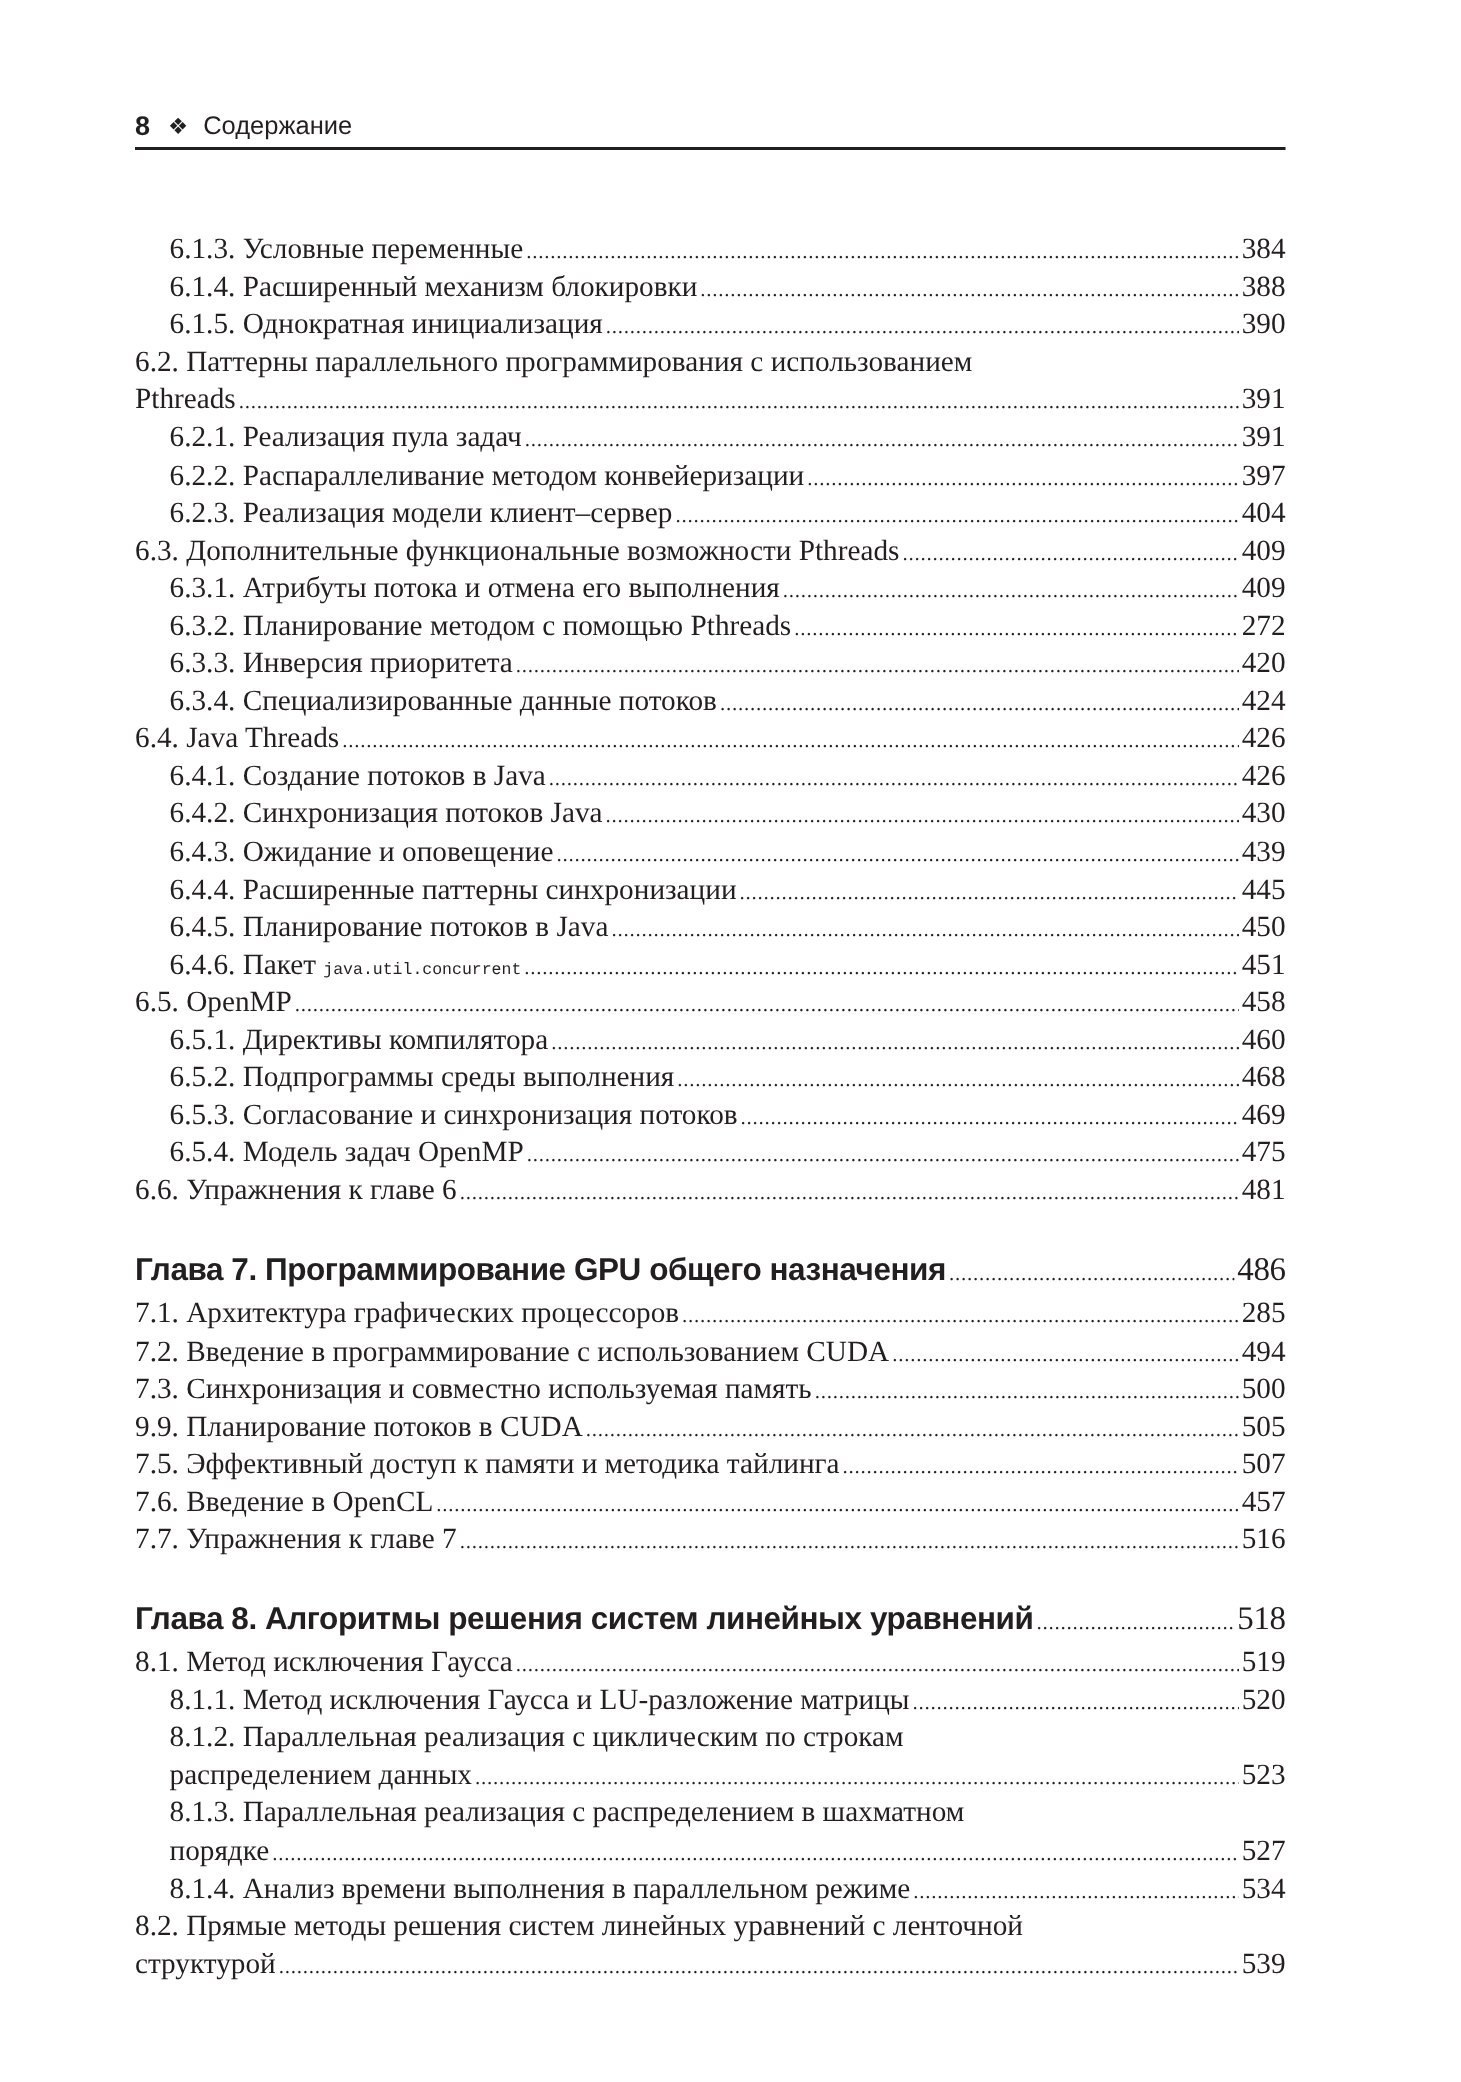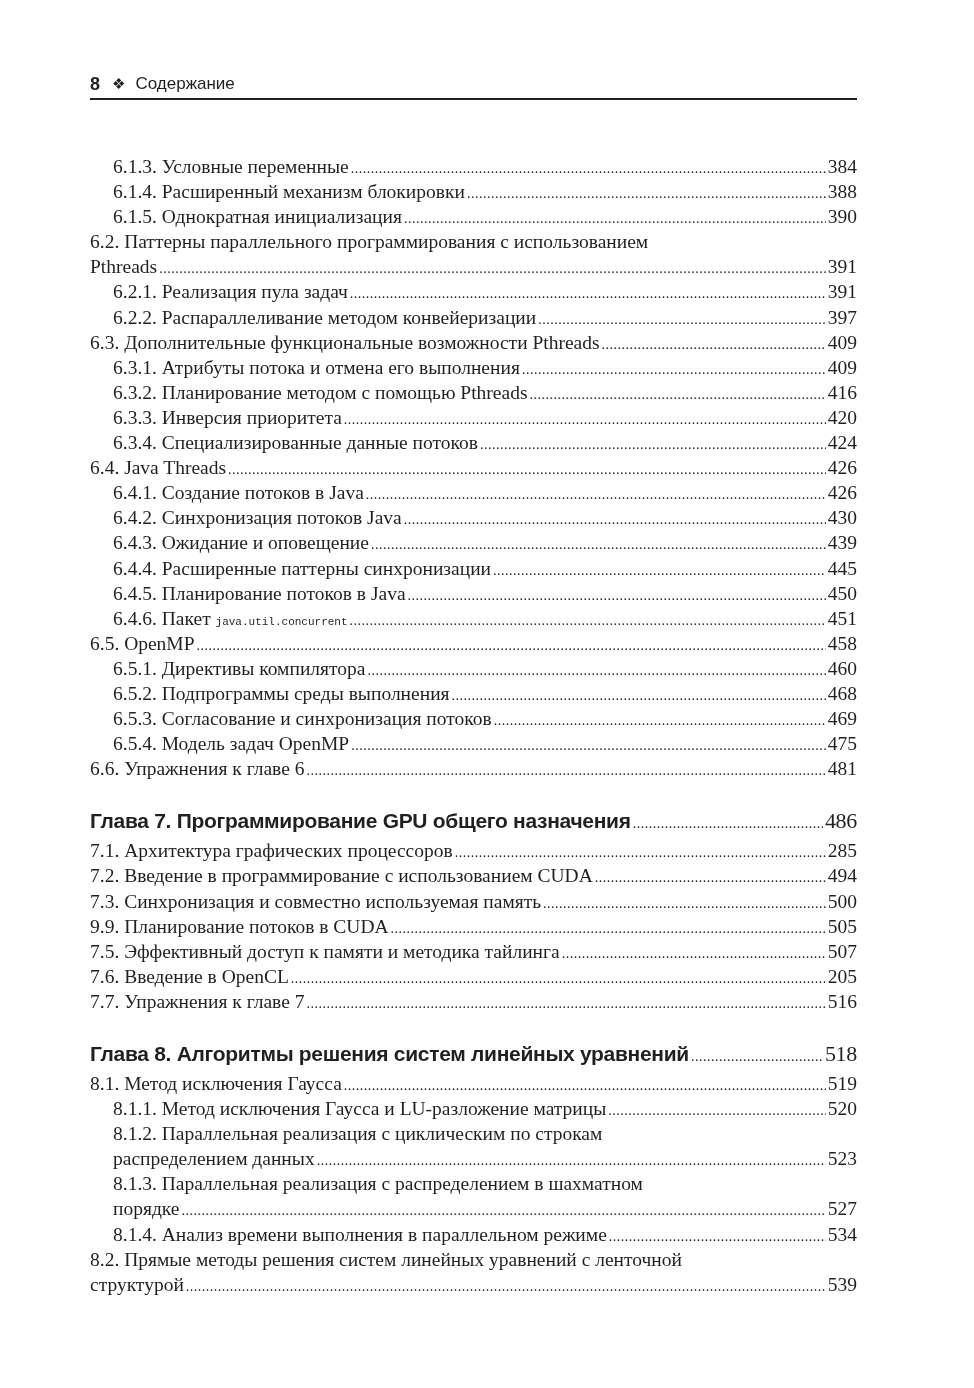--- a/index.html
+++ b/index.html
@@ -58,34 +58,39 @@
       <div class="row l2">
         <span class="t">6.2.1. Реализация пула задач</span>
         <span class="dots"></span>
         <span class="p">391</span>
       </div>
       <div class="row l2">
         <span class="t">6.2.2. Распараллеливание методом конвейеризации</span>
         <span class="dots"></span>
         <span class="p">397</span>
       </div>
+      <div class="row l2">
+        <span class="t">6.2.3. Реализация модели клиент–сервер</span>
+        <span class="dots"></span>
+        <span class="p">404</span>
+      </div>
       <div class="row l1">
         <span class="t">6.3. Дополнительные функциональные возможности Pthreads</span>
         <span class="dots"></span>
         <span class="p">409</span>
       </div>
       <div class="row l2">
         <span class="t">6.3.1. Атрибуты потока и отмена его выполнения</span>
         <span class="dots"></span>
         <span class="p">409</span>
       </div>
       <div class="row l2">
         <span class="t">6.3.2. Планирование методом с помощью Pthreads</span>
         <span class="dots"></span>
-        <span class="p">416</span>
+        <span class="p">272</span>
       </div>
       <div class="row l2">
         <span class="t">6.3.3. Инверсия приоритета</span>
         <span class="dots"></span>
         <span class="p">420</span>
       </div>
       <div class="row l2">
         <span class="t">6.3.4. Специализированные данные потоков</span>
         <span class="dots"></span>
         <span class="p">424</span>
@@ -181,21 +186,21 @@
         <span class="p">505</span>
       </div>
       <div class="row l1">
         <span class="t">7.5. Эффективный доступ к памяти и методика тайлинга</span>
         <span class="dots"></span>
         <span class="p">507</span>
       </div>
       <div class="row l1">
         <span class="t">7.6. Введение в OpenCL</span>
         <span class="dots"></span>
-        <span class="p">205</span>
+        <span class="p">457</span>
       </div>
       <div class="row l1">
         <span class="t">7.7. Упражнения к главе 7</span>
         <span class="dots"></span>
         <span class="p">516</span>
       </div>
       <div class="row chapter">
         <span class="t">Глава 8. Алгоритмы решения систем линейных уравнений</span>
         <span class="dots"></span>
         <span class="p">518</span>

